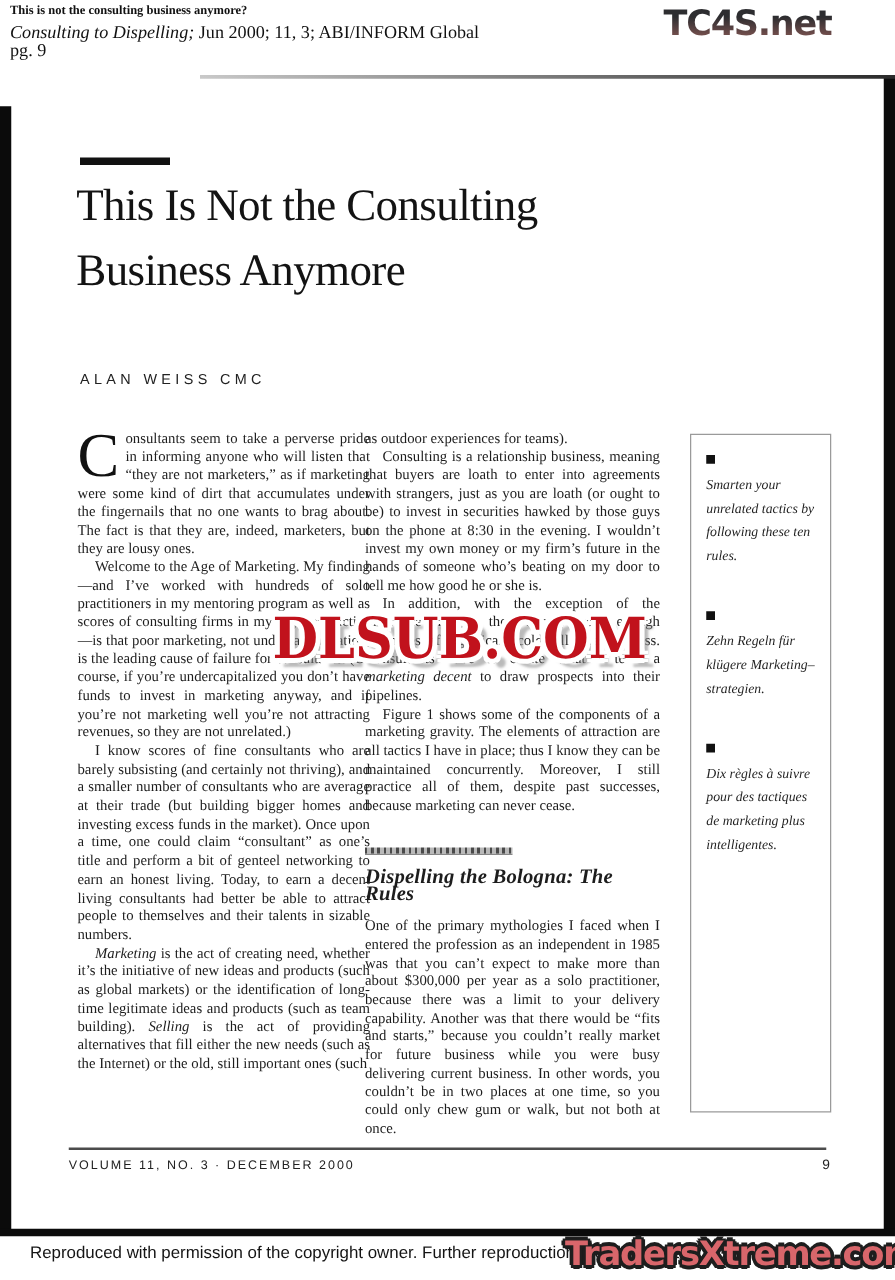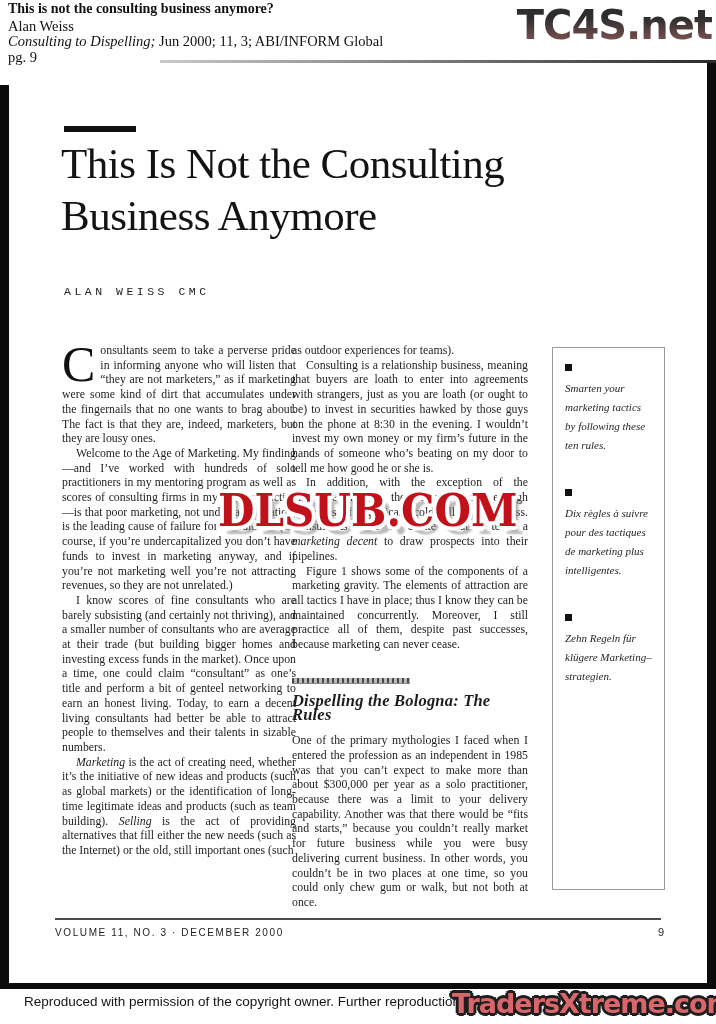--- a/index.html
+++ b/index.html
@@ -2,27 +2,27 @@
 <html><head>
 <meta charset="utf-8">
 <style>
   html,body{margin:0;padding:0;}
   body{
     width:716px;height:1024px;position:relative;background:#ffffff;
     font-family:"Liberation Serif", serif;color:#1c1c1c;overflow:hidden;
   }
   
   .citation{position:absolute;left:8px;top:2px;font-size:14.5px;line-height:14.5px;color:#111;}
-  .citation .c-title{font-weight:bold;font-size:14px;margin-bottom:2px;}
+  .citation .c-title{font-weight:bold;font-size:10px;margin-bottom:2px;}
   .citation .c-line{margin-top:1px;}
   .citation .it{font-style:italic;}
   
   .wm-tc4s{
-    position:absolute;left:484px;top:2px;width:228px;text-align:right;
-    font-family:"DejaVu Sans", sans-serif;font-weight:bold;font-size:40px;letter-spacing:-1px;
+    position:absolute;left:484px;top:2px;width:228px;text-align:center;
+    font-family:"DejaVu Sans", sans-serif;font-weight:bold;font-size:28px;letter-spacing:-1px;
     background:linear-gradient(#2d2d30 35%, #8a5a56 95%);
     -webkit-background-clip:text;background-clip:text;color:transparent;
   }
   .wm-dlsub{
     position:absolute;left:218px;top:486px;z-index:30;
     font-family:"DejaVu Serif", serif;font-weight:bold;font-size:42px;letter-spacing:0px;
     color:#c1121c;transform:scaleY(1.08);
     text-shadow:
       -3px -3px 0 #fff, 3px -3px 0 #fff, -3px 3px 0 #fff, 3px 3px 0 #fff,
       -4px 0 0 #fff, 4px 0 0 #fff, 0 -4px 0 #fff, 0 4px 0 #fff,
@@ -39,23 +39,23 @@
   
   .bar{position:absolute;background:#0b0b0b;}
   .bar-left{left:0;top:85px;width:9px;height:902px;}
   .bar-right{left:707px;top:61px;width:9px;height:926px;}
   .bar-bottom{left:0;top:983px;width:716px;height:6px;}
   .line-top{position:absolute;left:160px;top:60px;width:556px;height:3px;
     background:linear-gradient(90deg,#c9c9c9,#2a2a2a);}
   
   .title-tick{position:absolute;left:64px;top:126px;width:72px;height:6px;background:#111;}
   .art-title{position:absolute;left:61px;top:138px;width:600px;
-    font-size:43px;line-height:52px;color:#131313;letter-spacing:-0.5px;}
-  .byline{position:absolute;left:64px;top:285px;
-    font-family:Liberation Mono, monospace;font-size:11.5px;letter-spacing:3.5px;color:#222;}
+    font-size:36px;line-height:52px;color:#131313;letter-spacing:-0.5px;}
+  .byline{position:absolute;left:64px;top:298px;
+    font-family:Liberation Sans, sans-serif;font-size:11.5px;letter-spacing:3.5px;color:#222;}
   .col{position:absolute;top:343px;text-align:justify;font-size:11.8px;line-height:14.7px;color:#1d1d1d;}
   .col-1{left:62px;width:234px;height:575px;overflow:hidden;}
   .col-2{left:292px;width:236px;height:575px;overflow:hidden;}
   .col p{margin:0;}
   .col p.ind{text-indent:14px;}
   .dropcap{float:left;font-size:50px;line-height:38px;padding:2px 5px 0 0;font-weight:normal;color:#111;}
   .em{font-style:italic;}
   .squiggle{width:118px;height:5px;margin:26px 0 10px 0;
     background:repeating-linear-gradient(90deg,#4a4a4a 0 2px,#b9b9b9 2px 5px);
     border-bottom:1px solid #888;}
@@ -80,21 +80,20 @@
 </head>
 <body>
 
 <div class="bar bar-left"></div>
 <div class="bar bar-right"></div>
 <div class="bar bar-bottom"></div>
 <div class="line-top"></div>
 
 <div class="citation">
   <div class="c-title">This is not the consulting business anymore?</div>
-  <div class="c-line">Alan Weiss</div>
   <div class="c-line"><span class="it">Consulting to Dispelling;</span><span> Jun 2000; 11, 3; ABI/INFORM Global</span></div>
   <div class="c-line">pg. 9</div>
 </div>
 
 <div class="wm-tc4s">TC4S.net</div>
 
 <div class="title-tick"></div>
 <div class="art-title">
   <div>This Is Not the Consulting</div>
   <div>Business Anymore</div>
@@ -114,29 +113,29 @@
   <p class="ind"><span>In addition, with the exception of the insurance industry, there simply aren’t enough examples of significant cold-call sales success. Consultants have to create what I term a </span><span class="em">marketing decent</span><span> to draw prospects into their pipelines.</span></p>
   <p class="ind">Figure 1 shows some of the components of a marketing gravity. The elements of attraction are all tactics I have in place; thus I know they can be maintained concurrently. Moreover, I still practice all of them, despite past successes, because marketing can never cease.</p>
   <div class="squiggle"></div>
   <p class="sec-heading">Dispelling the Bologna: The Rules</p>
   <p>One of the primary mythologies I faced when I entered the profession as an independent in 1985 was that you can’t expect to make more than about $300,000 per year as a solo practitioner, because there was a limit to your delivery capability. Another was that there would be “fits and starts,” because you couldn’t really market for future business while you were busy delivering current business. In other words, you couldn’t be in two places at one time, so you could only chew gum or walk, but not both at once.</p>
 </div>
 
 <div class="sidebar">
   <div class="side-item">
     <div class="side-bullet"></div>
-    <div class="side-text">Smarten your marketing tactics by following these ten rules.</div>
+    <div class="side-text">Smarten your unrelated tactics by following these ten rules.</div>
+  </div>
+  <div class="side-item">
+    <div class="side-bullet"></div>
+    <div class="side-text">Zehn Regeln für klügere Marketing–strategien.</div>
   </div>
   <div class="side-item">
     <div class="side-bullet"></div>
     <div class="side-text">Dix règles à suivre pour des tactiques de marketing plus intelligentes.</div>
-  </div>
-  <div class="side-item">
-    <div class="side-bullet"></div>
-    <div class="side-text">Zehn Regeln für klügere Marketing–strategien.</div>
   </div>
 </div>
 
 <div class="wm-dlsub">DLSUB.COM</div>
 
 <div class="footer-rule"></div>
 <div class="footer-vol">VOLUME 11, NO. 3 · DECEMBER 2000</div>
 <div class="footer-page">9</div>
 
 <div class="copyright">Reproduced with permission of the copyright owner.  Further reproduction prohibited without permission.</div>

